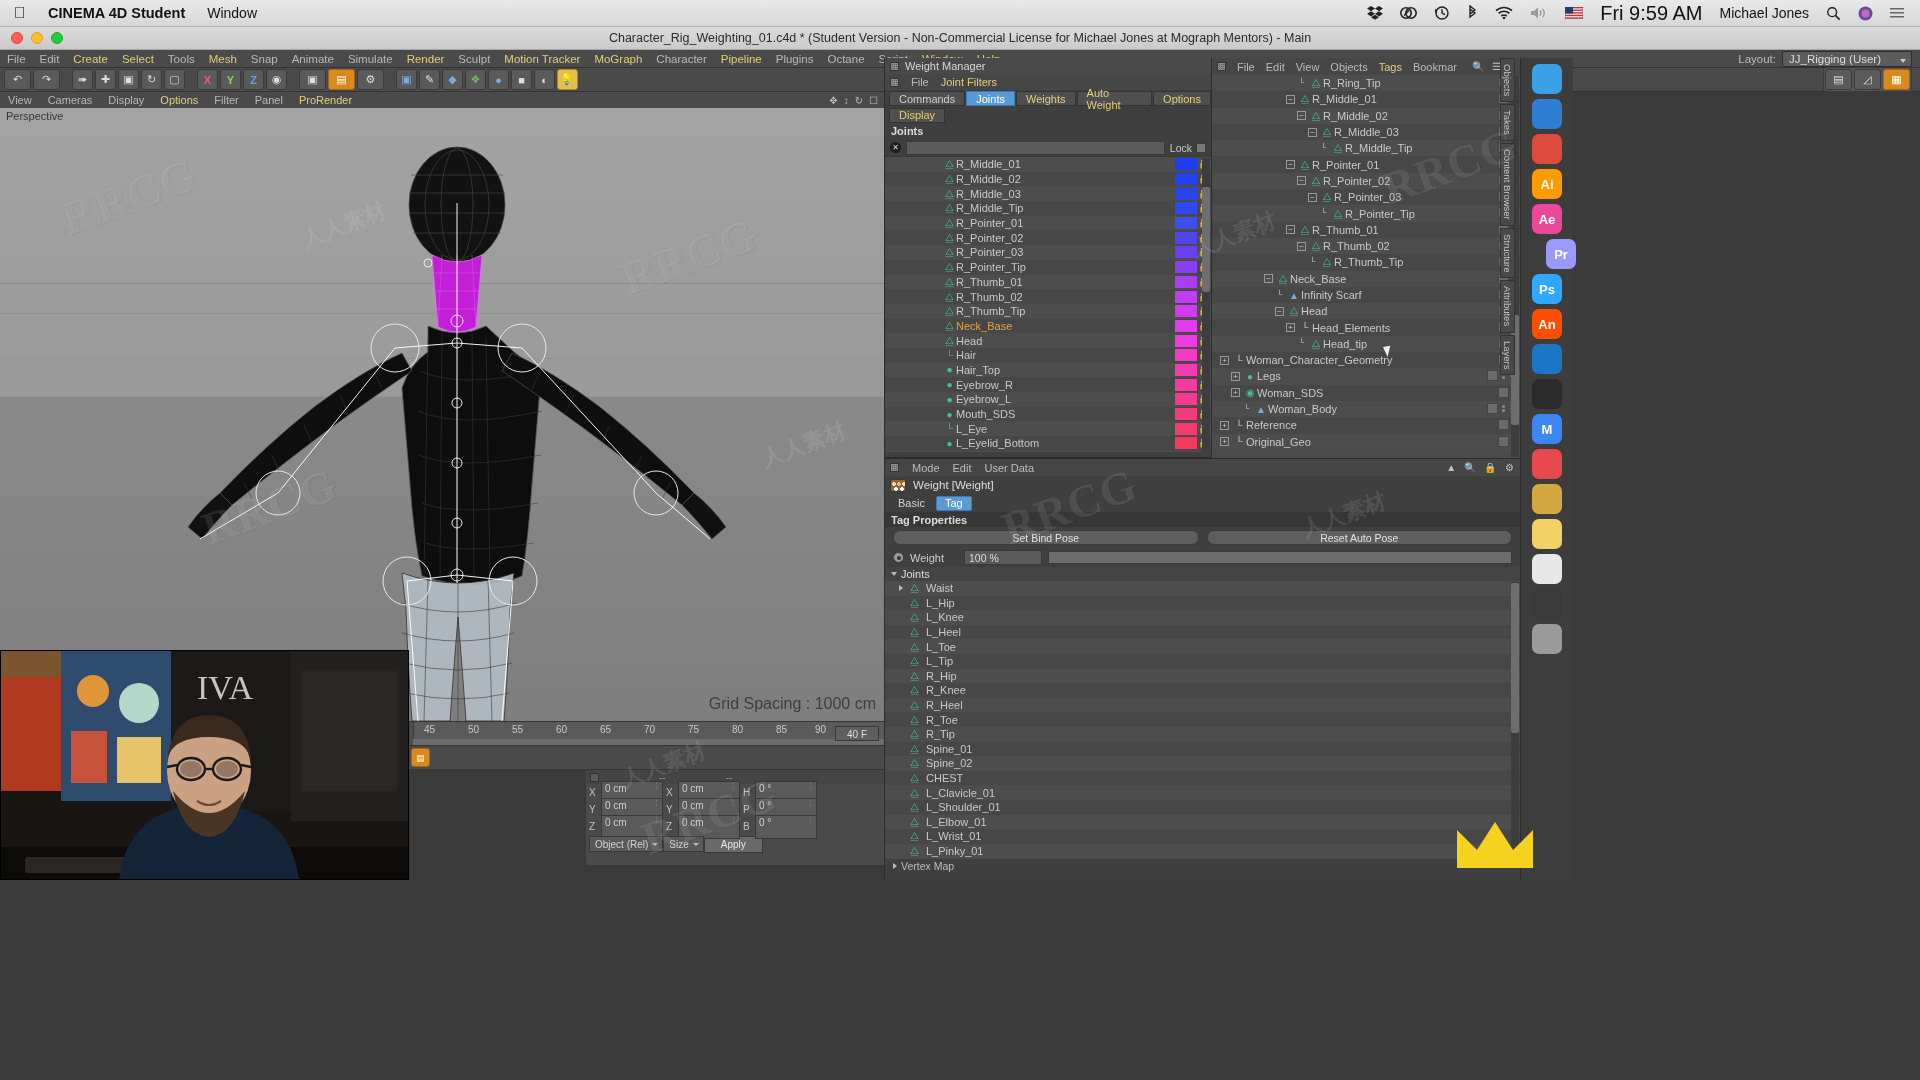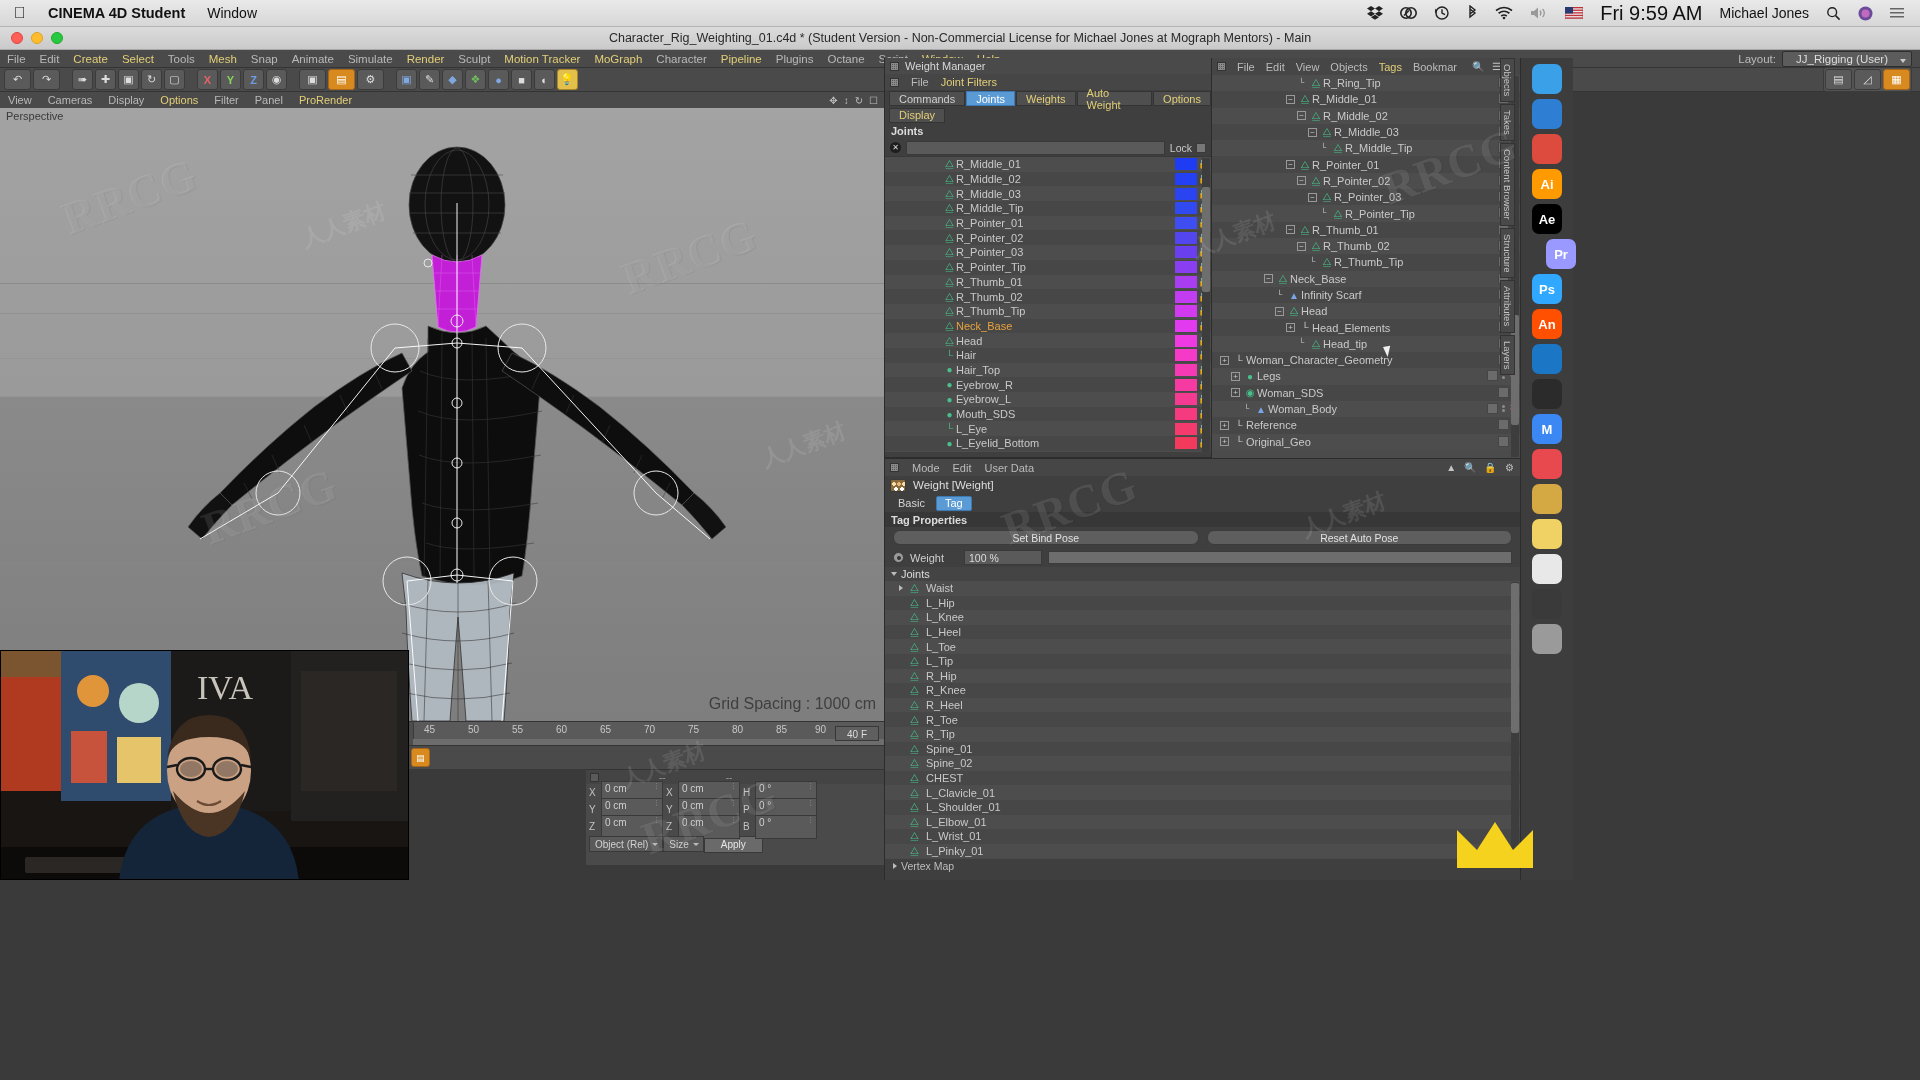--- a/index.html
+++ b/index.html
@@ -49,21 +49,21 @@
     border-bottom:1px solid #343434;
   }
   .c4dmenu .mi { padding:0 7px; color:#b9b9b9; }
   .c4dmenu .mi.hl { color:#e3cf78; }
   .c4dmenu .layout {
     margin-left:auto; display:flex; align-items:center; gap:6px; padding-right:8px;
   }
   .layout .lbl{color:#bbb;}
   .layout .combo{
     background:#5c5c5c;border:1px solid #2e2e2e;border-radius:2px;
-    padding:1px 16px 1px 6px; position:relative; color:#ddd; min-width:130px;text-align:center;
+    padding:1px 16px 1px 6px; position:relative; color:#ddd; min-width:130px;
   }
   .layout .combo:after{content:"";position:absolute;right:5px;top:7px;border-left:3.5px solid transparent;border-right:3.5px solid transparent;border-top:4px solid #ccc;}
 
   
   .toolbar {
     position:absolute; left:0; top:68px; width:1920px; height:24px;
     background:#4a4a4a; border-bottom:1px solid #343434;
     display:flex; align-items:center; gap:2px; padding-left:4px;
   }
   .tbtn {
@@ -1287,21 +1287,21 @@
       <div class="vtab">Structure</div>
       <div class="vtab">Attributes</div>
       <div class="vtab">Layers</div>
     </div>
 
   <div class="dock" id="dock">
       <div class="dico" style="background: rgb(58, 160, 232);"></div>
       <div class="dico" style="background: rgb(46, 127, 212);"></div>
       <div class="dico" style="background: rgb(221, 75, 62);"></div>
       <div class="dico" style="background: rgb(255, 154, 0);">Ai</div>
-      <div class="dico" style="background: #000000;">Ae</div>
+      <div class="dico" style="background: #ec4899;">Ae</div>
       <div class="dico" style="background: rgb(153, 153, 255); margin-left: 28px;">Pr</div>
       <div class="dico" style="background: rgb(49, 168, 255);">Ps</div>
       <div class="dico" style="background: rgb(255, 79, 0);">An</div>
       <div class="dico" style="background: rgb(27, 118, 198);"></div>
       <div class="dico" style="background: rgb(43, 43, 43);"></div>
       <div class="dico" style="background: rgb(59, 136, 245);">M</div>
       <div class="dico" style="background: rgb(232, 73, 79);"></div>
       <div class="dico" style="background: rgb(212, 168, 67);"></div>
       <div class="dico" style="background: rgb(240, 210, 100);"></div>
       <div class="dico" style="background: rgb(232, 232, 232);"></div>

